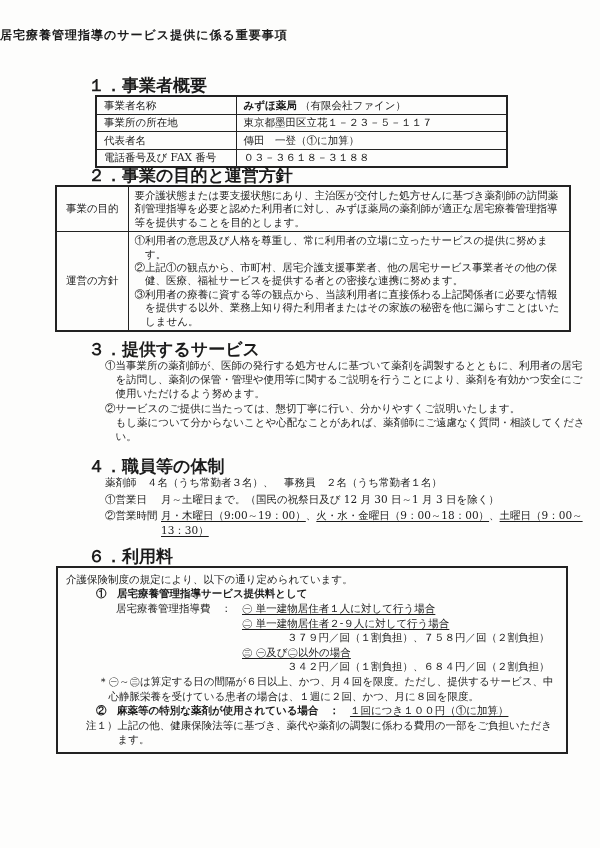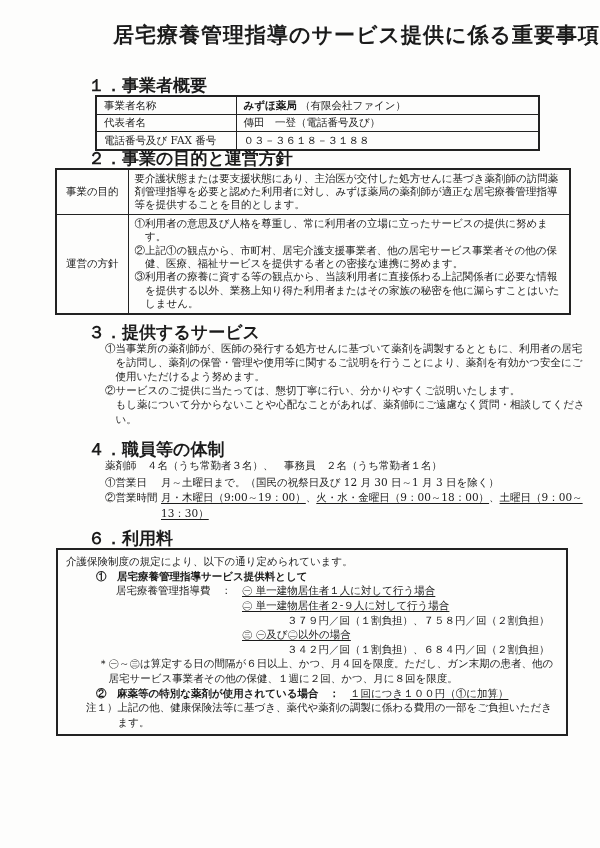--- a/index.html
+++ b/index.html
@@ -7,39 +7,39 @@
   body {
     background: #fdfdfc;
     color: #1b1b1b;
     font-family: "DejaVu Serif", "Liberation Serif", serif;
     font-size: 10.5px;
     line-height: 15px;
   }
   .page { padding-top: 24px; }
 
   .doc-title {
-    text-align: right;
-    font-size: 21px;
+    text-align: left;
+    font-size: 12px;
     font-weight: bold;
     line-height: 22px;
     letter-spacing: 1px;
   }
 
   .h {
     margin-left: 88px;
     font-weight: bold;
     font-size: 17px;
     line-height: 14px;
   }
 
   
   .t1 {
     margin: 3px 0 0 95px;
     border-collapse: collapse;
-    width: 445px;
+    width: 413px;
     border: 2px solid #222;
   }
   .t1 td {
     border: 1px solid #222;
     padding: 1.5px 7px;
     line-height: 13.5px;
     height: 17px;
     vertical-align: middle;
   }
   .t1 td.lbl { width: 140px; }
@@ -110,22 +110,26 @@
   <div class="doc-title">居宅療養管理指導のサービス提供に係る重要事項</div>
 
   <div class="h mt-s1">１．事業者概要</div>
   <table class="t1">
     <tbody>
         <tr>
       <td class="lbl">事業者名称</td>
       <td><span class="b">みずほ薬局</span><span> （有限会社ファイン）</span></td>
     </tr>
     <tr>
+      <td class="lbl">事業所の所在地</td>
+      <td>東京都墨田区立花１－２３－５－１１７</td>
+    </tr>
+    <tr>
       <td class="lbl">代表者名</td>
-      <td>傳田　一登（電話番号及び）</td>
+      <td>傳田　一登（①に加算）</td>
     </tr>
     <tr>
       <td class="lbl">電話番号及び FAX 番号</td>
       <td>０３－３６１８－３１８８</td>
     </tr>
   </tbody>
     </table>
 
   <div class="h mt-s2">２．事業の目的と運営方針</div>
   <table class="t2">
@@ -177,19 +181,19 @@
         <div>
           <div><span class="u"><span>㊁ 単一建物居住者２-９人に対して行う場合</span><span class="it"></span></span></div>
           <div class="fee-price">３７９円／回（１割負担）、７５８円／回（２割負担）</div>
         </div>
         <div>
           <div><span class="u"><span>㊂ ㊀及び㊁以外の場合</span><span class="it"></span></span></div>
           <div class="fee-price">３４２円／回（１割負担）、６８４円／回（２割負担）</div>
         </div>
       </div>
     </div>
-    <div class="fb-foot">＊㊀～㊂は算定する日の間隔が６日以上、かつ、月４回を限度。ただし、ガン末期の患者、他の居宅サービス事業者その他の保健、１週に２回、かつ、月に８回を限度。</div>
+    <div class="fb-foot">＊㊀～㊂は算定する日の間隔が６日以上、かつ、月４回を限度。ただし、提供するサービス、中心静脈栄養を受けている患者の場合は、１週に２回、かつ、月に８回を限度。</div>
     <div class="fb-sub2"><span class="b"><span>②</span>　<span>麻薬等の特別な薬剤が使用されている場合　：</span></span>　<span class="u">１回につき１００円（①に加算）</span></div>
     <div class="fb-note">注１）上記の他、健康保険法等に基づき、薬代や薬剤の調製に係わる費用の一部をご負担いただきます。</div>
 
   </div>
 
 </div>
 
 </body></html>

